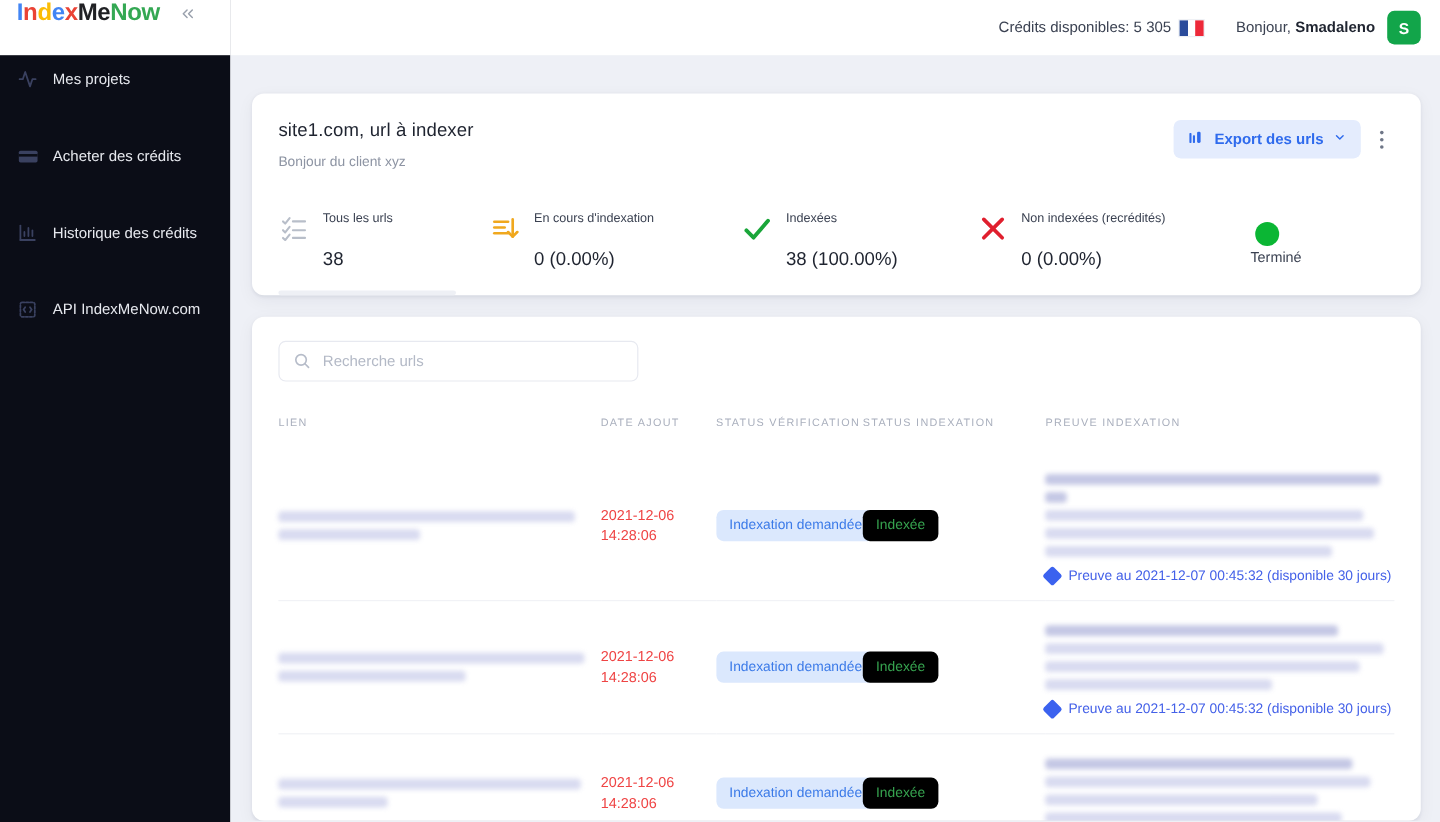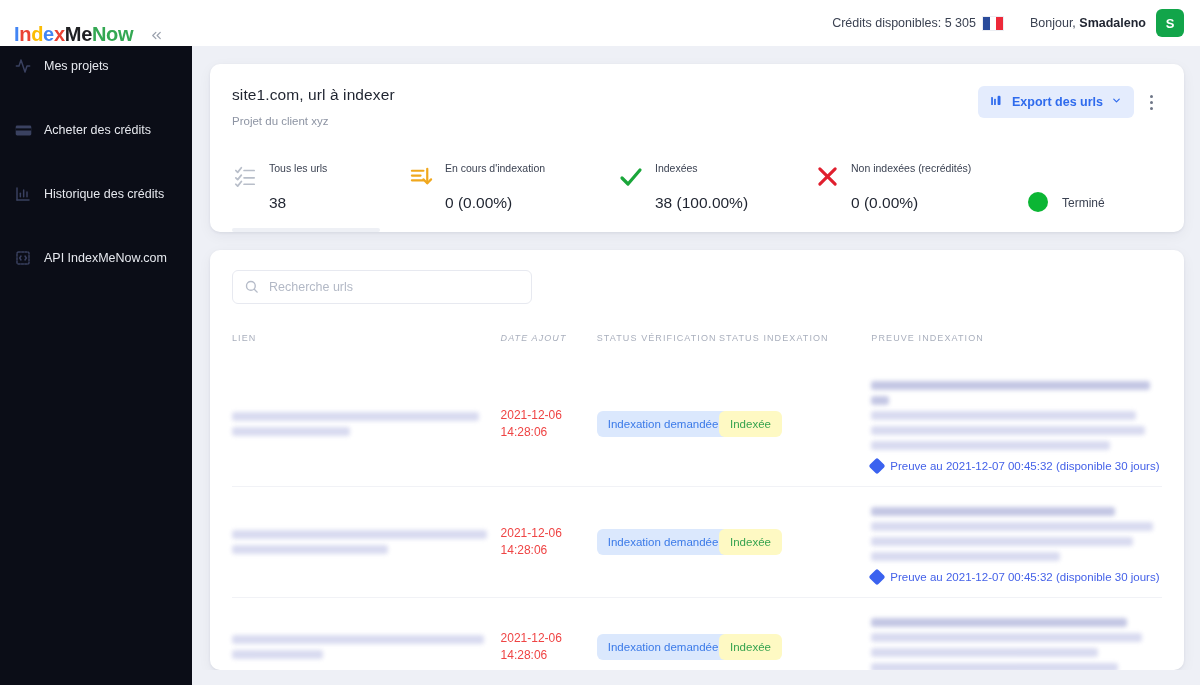--- a/index.html
+++ b/index.html
@@ -12,21 +12,21 @@
   .app { display: flex; width: 1200px; height: 685px; }
 
   
   .sidebar {
     width: 192px; min-width: 192px; height: 685px;
     background: #0b0d17;
     display: flex; flex-direction: column;
   }
   .sidebar-logo-zone {
     height: 46px; background: #ffffff;
-    display: flex; align-items: flex-end;
+    display: flex; align-items: flex-start;
     padding-left: 14px;
   }
   .logo { font-size: 20px; font-weight: 700; letter-spacing: -0.3px; white-space: nowrap; }
   .logo .c-b { color: #4285f4; }
   .logo .c-r { color: #ea4335; }
   .logo .c-y { color: #fbbc05; }
   .logo .c-g { color: #34a853; }
   .logo .c-k { color: #202124; }
   .collapse-btn {
     margin-left: 12px; width: 22px; height: 22px;
@@ -65,21 +65,21 @@
   .flag .fr { background: #ed2939; }
   .greeting { font-size: 12.5px; color: #3b4252; margin-right: 10px; white-space: nowrap; }
   .greeting b { font-weight: 700; color: #1f2430; }
   .avatar {
     width: 28px; height: 28px; border-radius: 6px;
     background: #12a54a; color: #fff;
     display: flex; align-items: center; justify-content: center;
     font-size: 13px; font-weight: 700; cursor: pointer; flex: none;
   }
 
-  .content { padding: 18px 16px 0 18px; overflow: hidden; }
+  .content { padding: 32px 16px 0 18px; overflow: hidden; }
 
   .card {
     background: #ffffff; border-radius: 10px;
     box-shadow: 0 1px 3px rgba(20,28,60,.07), 0 4px 14px rgba(20,28,60,.05);
   }
   .card-top { padding: 22px 22px 20px 22px; margin-bottom: 18px; }
 
   .card-head { display: flex; align-items: flex-start; justify-content: space-between; }
   .proj-title { font-size: 15.5px; color: #1f2430; font-weight: 400; letter-spacing: .1px; }
   .proj-sub { font-size: 11.5px; color: #8d94a3; margin-top: 11px; }
@@ -91,21 +91,21 @@
     display: flex; align-items: center; gap: 8px;
     font-size: 12.5px; font-weight: 700; cursor: pointer;
     font-family: "Liberation Sans", sans-serif;
   }
   .kebab {
     width: 22px; height: 30px; cursor: pointer;
     display: flex; flex-direction: column; align-items: center; justify-content: center; gap: 3px;
   }
   .kebab span { width: 3px; height: 3px; border-radius: 50%; background: #6e7687; display: block; }
 
-  .stats { display: flex; align-items: flex-end; margin-top: 34px; }
+  .stats { display: flex; align-items: center; margin-top: 34px; }
   .stat { display: flex; align-items: flex-start; position: relative; }
   .stat-ico { width: 26px; margin-right: 11px; display: flex; align-items: center; justify-content: center; flex: none; padding-top: 4px; }
   .stat-label { font-size: 10.5px; color: #3b4252; line-height: 14px; white-space: nowrap; }
   .stat-value { font-size: 15.5px; color: #1f2430; margin-top: 19px; white-space: nowrap; }
   .stat-bar { position: absolute; left: 0; bottom: -20px; width: 148px; height: 4px; background: #eef0f5; border-radius: 3px; }
   .s1 { width: 176px; }
   .s2 { width: 210px; }
   .s3 { width: 196px; }
   .s4 { width: 214px; }
   .dot-done { width: 20px; height: 20px; border-radius: 50%; background: #0bb634; flex: none; }
@@ -124,36 +124,36 @@
   }
   .search-input::placeholder { color: #b3b9c6; }
 
   table { width: 100%; border-collapse: collapse; margin-top: 28px; table-layout: fixed; }
   th {
     text-align: left; font-size: 9px; font-weight: 400;
     color: #a9afbd; letter-spacing: 1.1px; text-transform: uppercase;
     padding-bottom: 16px; vertical-align: top; line-height: 13px;
   }
   .col-lien { width: 268px; }
-  .col-date { width: 96px; font-style: italic; }
+  .col-date { width: 96px; }
   .col-sv   { width: 122px; }
   .col-si   { width: 152px; }
   .col-pi   { width: 290px; }
   td { vertical-align: middle; padding: 14px 0; border-top: 1px solid #f1f2f6; }
   tbody tr:first-child td { border-top: none; }
 
   .redact { background: #9aa0d8; opacity: .38; border-radius: 3px; height: 9px; display: block; margin: 6px 0; filter: blur(2.2px); }
   .redact.dark { background: #7c83c4; opacity: .45; }
   .cell-date { font-size: 12px; color: #ef4444; line-height: 17px; }
   .badge {
     display: inline-block; border-radius: 6px;
     font-size: 11.5px; padding: 7px 11px; white-space: nowrap;
   }
   .badge-blue { background: #dbe8fd; color: #3b7ae8; }
-  .badge-green { background: #fef9c3; color: #36a34f; }
+  .badge-green { background: #000000; color: #36a34f; }
   .proof-lines { margin-bottom: 10px; }
   .proof-link { display: flex; align-items: center; gap: 7px; font-size: 11.5px; color: #4461e8; }
   .gem {
     width: 12px; height: 12px; background: #3b62ef;
     transform: rotate(45deg); border-radius: 2px; flex: none;
   }
 </style>
 </head>
 <body>
 
@@ -227,21 +227,21 @@
       <span class="greeting"><span>Bonjour, </span><b>Smadaleno</b></span>
       <div class="avatar">S</div>
     </header>
 
     <div class="content">
 
       <section class="card card-top">
         <div class="card-head">
           <div>
             <div class="proj-title">site1.com, url à indexer</div>
-            <div class="proj-sub">Projet du client xyz</div>
+            <div class="proj-sub">Bonjour du client xyz</div>
           </div>
           <div class="head-actions">
             <button class="export-btn">
               <span>
                 <svg width="14" height="14" viewBox="0 0 24 24" fill="currentColor">
                     <rect x="2" y="5" width="3" height="14" rx="1"></rect>
                     <rect x="7" y="8" width="3" height="11" rx="1"></rect>
                     <rect x="13" y="3" width="5" height="16" rx="2"></rect>
                   </svg>
               </span>
@@ -314,21 +314,21 @@
                   <line x1="4" y1="4" x2="20" y2="20"></line>
                   <line x1="20" y1="4" x2="4" y2="20"></line>
                 </svg>
             </span>
             <div>
               <div class="stat-label">Non indexées (recrédités)</div>
               <div class="stat-value">0 (0.00%)</div>
             </div>
           </div>
 
-          <div class="stat" style="align-items:center;padding-top:4px;">
+          <div class="stat" style="align-items:center;padding-top:4px;flex-direction:column;">
             <span class="dot-done"></span>
             <span class="done-txt">Terminé</span>
           </div>
 
         </div>
       </section>
 
       <section class="card card-table">
         <div class="search-wrap">
           <span class="search-ico">

